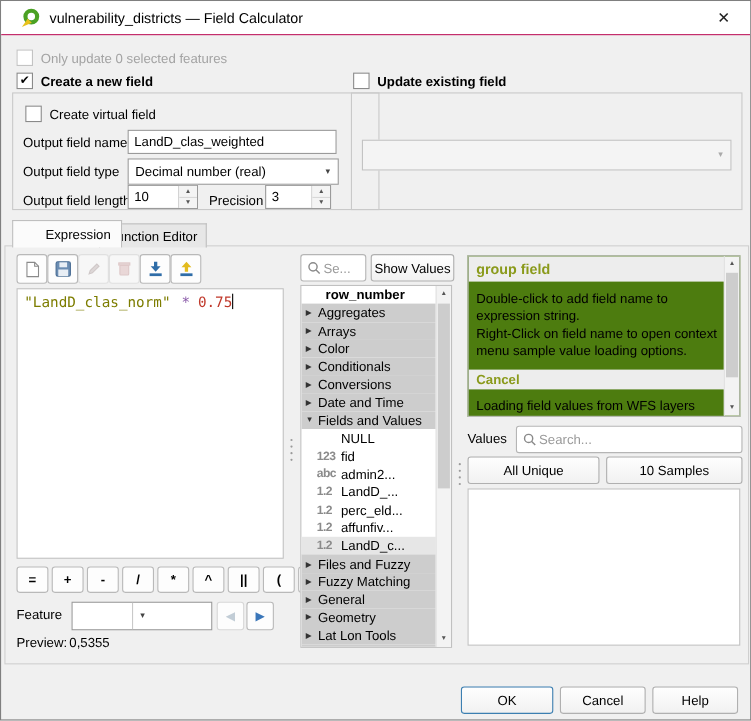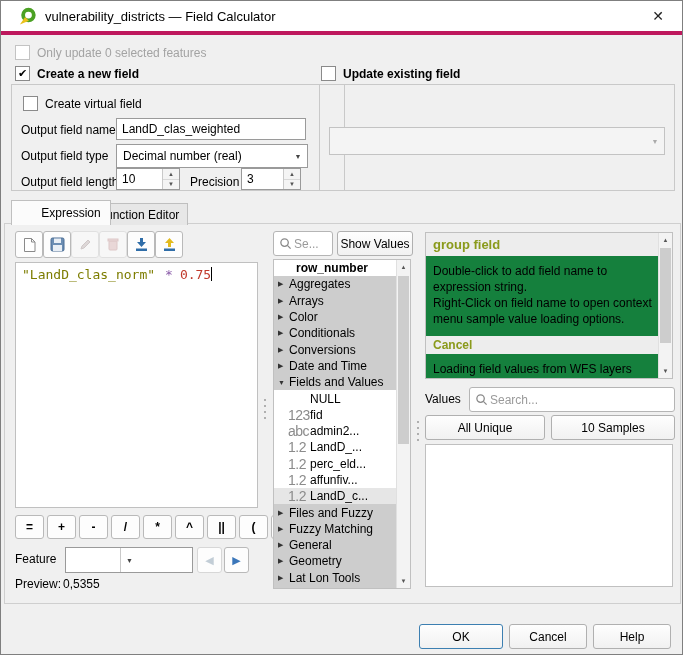--- a/index.html
+++ b/index.html
@@ -1,20 +1,20 @@
 <!DOCTYPE html>
 <html><head>
 <meta charset="utf-8">
 <style>
   html,body { margin:0; padding:0; }
   body { width:683px; height:655px; font-family:"Liberation Sans",sans-serif; font-size:12px; color:#000; }
   .dialog { position:absolute; left:0; top:0; width:681px; height:653px; background:#f0f0f0; border:1px solid #7f7f7f; overflow:hidden; }
 
   
-  .titlebar { position:absolute; left:0; top:0; width:100%; height:30px; background:#ffffff; border-bottom:4px solid #be185d; }
+  .titlebar { position:absolute; left:0; top:0; width:100%; height:30px; background:#ffffff; border-bottom:1px solid #be185d; }
   .qgis-logo { position:absolute; left:17px; top:6px; width:19px; height:19px; }
   .title-text { position:absolute; left:44px; top:8px; font-size:13px; }
   .close-btn { position:absolute; right:6px; top:2px; width:36px; height:26px; text-align:center; line-height:26px; font-size:14px; color:#222; cursor:default; }
 
   
   .chk { position:absolute; display:flex; align-items:center; gap:7px; }
   .chk .box { width:13px; height:13px; background:#fff; border:1px solid #8a8a8a; display:inline-flex; align-items:center; justify-content:center; font-size:11px; line-height:11px; }
   .chk.bold .lbl { font-weight:bold; }
   .chk.disabled .box { border-color:#c3c3c3; }
   .chk.disabled .lbl { color:#a3a3a3; }
@@ -72,31 +72,31 @@
 
   .tree { position:absolute; left:272px; top:258px; width:138px; height:330px; background:#fff; border:1px solid #c0c0c0; overflow:hidden; box-sizing:border-box; }
   .tree-rows { position:absolute; left:0; top:0; width:123px; }
   .trow { height:16.3px; display:flex; align-items:center; font-size:12px; white-space:nowrap; overflow:hidden; }
   .trow.group, .trow.group-open { background:#cdcdcd; }
   .trow .expander { width:11px; padding-left:4px; font-size:7px; color:#333; flex:0 0 auto; }
   .trow.function-bold { font-weight:bold; padding-left:22px; }
   .trow.field { padding-left:14px; }
   .trow.field-null { padding-left:36px; }
   .trow.sel { background:#e6e6e6; }
-  .ficon { width:22px; font-size:14px; font-weight:normal; color:#8b8b8b; flex:0 0 auto; letter-spacing:-0.5px; }
+  .ficon { width:22px; font-size:11px; font-weight:bold; color:#8b8b8b; flex:0 0 auto; letter-spacing:-0.5px; }
 
   
   .vscroll { position:absolute; right:0; top:0; bottom:0; width:13px; background:#f3f3f3; border-left:1px solid #e0e0e0; }
   .vscroll .sarrow { position:absolute; left:0; width:13px; height:14px; display:flex; align-items:center; justify-content:center; font-size:6px; color:#555; }
   .vscroll .up { top:0; }
   .vscroll .down { bottom:0; }
   .vscroll .thumb { position:absolute; left:1px; width:11px; background:#cdcdcd; }
 
   
-  .helpbox { position:absolute; left:424px; top:231px; width:248px; height:147px; background:#15803d; border:1px solid #c0c0c0; overflow:hidden; box-sizing:border-box; }
+  .helpbox { position:absolute; left:424px; top:231px; width:248px; height:147px; background:#4d7c0f; border:1px solid #c0c0c0; overflow:hidden; box-sizing:border-box; }
   .helpcontent { position:absolute; left:0; top:0; width:233px; }
   .help-h1 { background:#ededed; color:#8a9a1b; font-weight:bold; font-size:13px; padding:4px 7px; }
   .help-p { font-size:12px; line-height:16px; margin:7px 7px 0 7px; }
   .help-h2 { background:#ededed; color:#8a9a1b; font-weight:bold; font-size:12px; padding:2px 7px; margin-top:9px; }
 
   .emptylist { position:absolute; left:424px; top:443px; width:248px; height:143px; background:#fff; border:1px solid #c0c0c0; box-sizing:border-box; }
 
   
   .fbtn { position:absolute; top:623px; height:23px; border:1px solid #b0b0b0; border-radius:3px; background:linear-gradient(#fefefe,#f1f1f1); display:flex; align-items:center; justify-content:center; font-size:12px; }
   .fbtn.default { border-color:#3c7fb1; }

